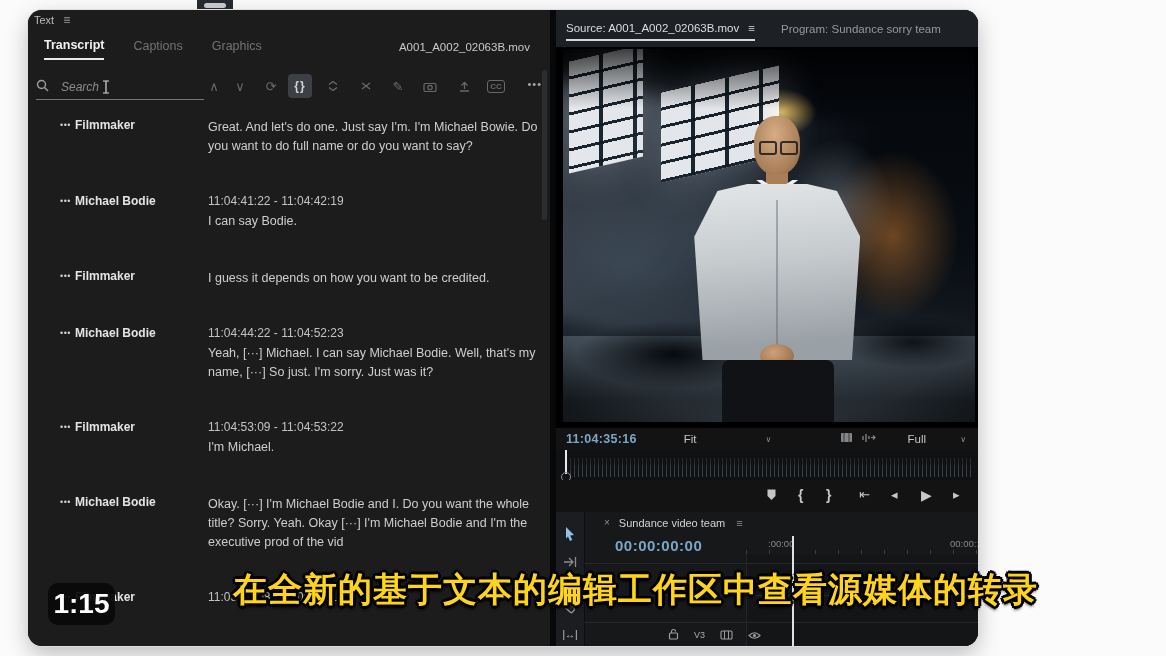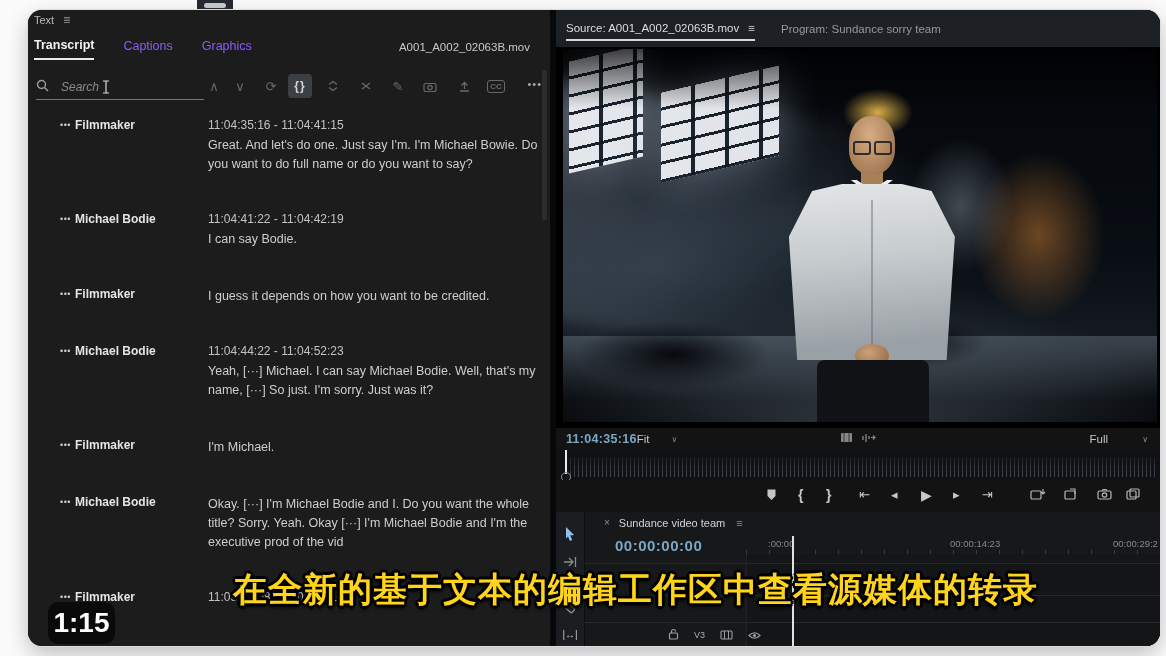--- a/index.html
+++ b/index.html
@@ -2,31 +2,31 @@
 <html><head>
 <meta charset="utf-8">
 <style>
   html,body{margin:0;padding:0;}
   .page{position:relative;width:1166px;height:656px;background:#fbfbfc;overflow:hidden;
         font-family:"Liberation Sans","DejaVu Sans",sans-serif;}
   
   .top-notch{position:absolute;left:197px;top:0;width:36px;height:13px;background:#26292e;border-radius:0 0 3px 3px;}
   .top-notch .pill{position:absolute;left:7px;top:3px;width:22px;height:5px;border-radius:3px;background:#c9ccd0;}
 
-  .app-window{position:absolute;left:28px;top:10px;width:1132px;height:636px;background:#151515;
+  .app-window{position:absolute;left:28px;top:10px;width:950px;height:636px;background:#151515;
               border-radius:14px;overflow:hidden;box-shadow:0 0 0 1px #dcdee1,0 8px 22px rgba(0,0,0,.25);}
 
   
   .text-panel{position:absolute;left:0;top:0;width:522px;height:100%;background:#1c1c1c;}
   .panel-gap{position:absolute;left:522px;top:0;width:6px;height:100%;background:#07080a;}
   .tp-header{position:absolute;left:6px;top:3px;display:flex;align-items:center;gap:9px;
              color:#b9babc;font-size:11px;}
   .tp-menu{color:#9a9da0;font-size:12px;}
-  .tp-tabs{position:absolute;left:6px;top:22px;right:0;height:34px;display:flex;align-items:center;text-align:right;}
-  .tp-tab{font-size:12.5px;color:#8b5cf6;margin-right:29px;padding-bottom:6px;}
+  .tp-tabs{position:absolute;left:16px;top:22px;right:0;height:34px;display:flex;align-items:center;text-align:right;}
+  .tp-tab{font-size:12.5px;color:#737373;margin-right:29px;padding-bottom:6px;}
   .tp-tab.active{color:#f0f1f2;font-weight:bold;border-bottom:2px solid #e9eaeb;}
   .tp-clip{position:absolute;right:20px;top:9px;color:#c6c8ca;font-size:11.5px;font-weight:normal;}
   .tp-toolbar{position:absolute;left:0;top:58px;right:0;height:38px;}
   .search-wrap{position:absolute;left:8px;top:7px;width:168px;height:24px;border-bottom:1px solid #737679;
                display:flex;align-items:center;gap:10px;}
   .search-wrap input{background:transparent;border:0;outline:none;width:110px;font-style:italic;
                      color:#b7babc;font-size:12px;font-family:inherit;}
   .search-wrap input::placeholder{color:#8a8d90;}
   .ibeam{position:absolute;left:66px;top:5px;}
   .tb-ic{position:absolute;top:6px;width:24px;height:24px;display:flex;align-items:center;justify-content:center;
@@ -89,21 +89,21 @@
      background:linear-gradient(175deg,#e3e6e7 0%,#c6cbce 42%,#9aa1a6 88%);
      clip-path:polygon(32% 0,68% 0,86% 4%,100% 30%,95% 100%,5% 100%,0 30%,14% 4%);}
   .sc-placket{position:absolute;left:94px;top:84px;width:2px;height:150px;background:rgba(95,105,115,.45);}
   .sc-hands{position:absolute;left:78px;top:228px;width:34px;height:24px;border-radius:50%;
      background:radial-gradient(at 40% 35%, #cda17a, #996f4b 80%);}
   .sc-pants{position:absolute;left:40px;top:244px;width:112px;height:62px;background:#101216;border-radius:8px 8px 0 0;}
   .sc-vig{position:absolute;inset:0;background:
      linear-gradient(180deg, rgba(0,0,0,.72) 0%, transparent 16%),
      radial-gradient(120% 105% at 50% 45%, transparent 52%, rgba(0,0,0,.62) 88%);}
 
-  .controls-row{position:absolute;left:0;top:418px;right:0;height:22px;display:flex;align-items:center;font-size:11.5px;}
+  .controls-row{position:absolute;left:0;top:418px;right:0;height:22px;display:flex;align-items:center;font-size:11.5px;gap:47px;}
   .src-tc{color:#7ba7c6;font-size:12.5px;font-weight:bold;margin-left:10px;letter-spacing:.3px;}
   .fit-dd{color:#c3c5c7;}
   .dd-chev{color:#8a8d90;font-size:8px;margin-left:22px;}
   .mini-ic{position:absolute;top:4px;}
   .full-dd{position:absolute;right:52px;color:#c3c5c7;}
   .full-chev{position:absolute;right:12px;color:#8a8d90;font-size:8px;}
 
   .wave-strip{position:absolute;left:0;top:440px;right:0;height:30px;background:#0f1113;overflow:hidden;}
   .wf{position:absolute;left:14px;right:4px;bottom:3px;background:repeating-linear-gradient(90deg,#3a4046 0 1px,transparent 1px 4px);}
   .wf1{height:19px;opacity:.55;}
@@ -131,21 +131,21 @@
   .tl-ruler .tick{position:absolute;top:0;}
   .tl-ticks{position:absolute;left:0;right:0;bottom:0;height:4px;
             background:repeating-linear-gradient(90deg,#3a3c3f 0 1px,transparent 1px 23px);}
   .tl-trackarea{position:absolute;left:190px;right:0;top:42px;bottom:0;background:#141517;border-left:1px solid #222427;}
   .lane-line{position:absolute;left:28px;right:0;height:1px;background:#26282b;}
   .tl-playhead{position:absolute;left:236px;top:24px;bottom:0;width:1.5px;background:#dfe1e3;}
   .tl-trackhead{position:absolute;left:112px;top:114px;display:flex;align-items:center;gap:15px;}
   .v3{color:#a9abad;font-size:9px;}
 
   
-  .time-badge{position:absolute;left:48px;top:602px;width:67px;height:42px;background:rgba(10,10,10,.94);
+  .time-badge{position:absolute;left:48px;top:583px;width:67px;height:42px;background:rgba(10,10,10,.94);
               border-radius:10px;color:#fff;font-size:28px;font-weight:bold;display:flex;align-items:center;
               justify-content:center;z-index:60;}
   .subtitle{position:absolute;left:190px;top:567px;width:848px;text-align:right;z-index:55;
             color:#ffd41a;font-size:34px;font-weight:bold;letter-spacing:1px;
             text-shadow:-2px -2px 0 #000,2px -2px 0 #000,-2px 2px 0 #000,2px 2px 0 #000,
                         0 -3px 0 #000,0 3px 0 #000,-3px 0 0 #000,3px 0 0 #000,0 4px 3px rgba(0,0,0,.7);}
 </style>
 </head>
 <body>
 
@@ -212,21 +212,20 @@
           <span class="cc-badge">CC</span>
         </span>
         <span class="tp-more">•••</span>
       </div>
 
       <div class="transcript-list">
   <div class="t-row">
     <span class="t-dots">•••</span>
     <span class="t-speaker">Filmmaker</span>
     <span class="t-content">
-      <div class="t-time">11:04:35:16 - 11:04:41:15</div>
       <div class="t-text">Great. And let's do one. Just say I'm. I'm Michael Bowie. Do you want to do full name or do you want to say?</div>
     </span>
   </div>
 
   <div class="t-row">
     <span class="t-dots">•••</span>
     <span class="t-speaker">Michael Bodie</span>
     <span class="t-content">
       <div class="t-time">11:04:41:22 - 11:04:42:19</div>
       <div class="t-text">I can say Bodie.</div>
@@ -247,20 +246,21 @@
     <span class="t-content">
       <div class="t-time">11:04:44:22 - 11:04:52:23</div>
       <div class="t-text">Yeah, [···] Michael. I can say Michael Bodie. Well, that's my name, [···] So just. I'm sorry. Just was it?</div>
     </span>
   </div>
 
   <div class="t-row">
     <span class="t-dots">•••</span>
     <span class="t-speaker">Filmmaker</span>
     <span class="t-content">
+      <div class="t-time">11:04:53:09 - 11:04:53:22</div>
       <div class="t-text">I'm Michael.</div>
     </span>
   </div>
 
   <div class="t-row">
     <span class="t-dots">•••</span>
     <span class="t-speaker">Michael Bodie</span>
     <span class="t-content">
       <div class="t-text">Okay. [···] I'm Michael Bodie and I. Do you want the whole title? Sorry. Yeah. Okay [···] I'm Michael Bodie and I'm the executive prod of the vid</div>
     </span>

